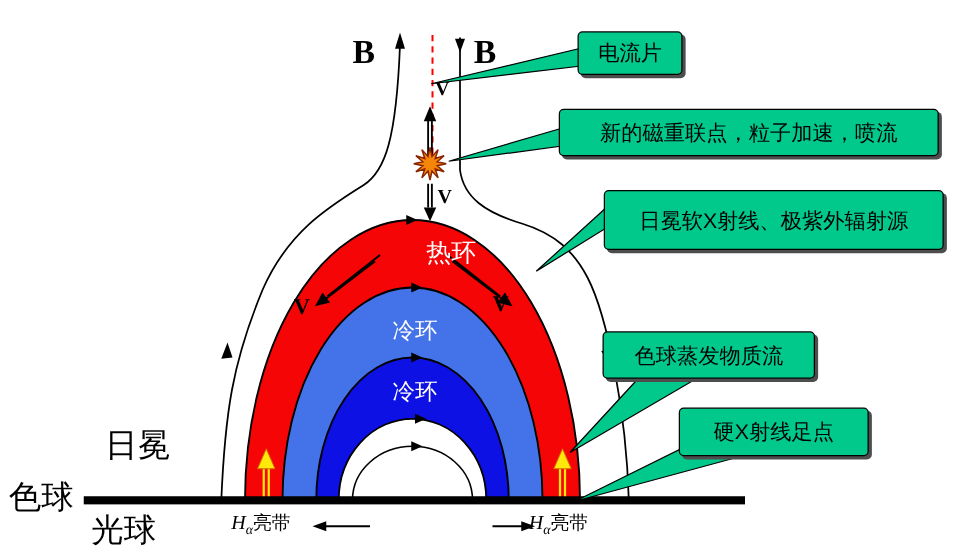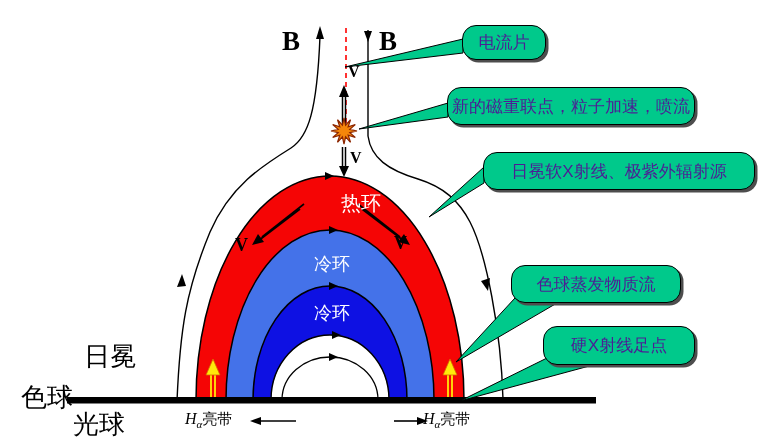--- a/index.html
+++ b/index.html
@@ -12,22 +12,22 @@
   .serif{font-family:"Liberation Serif",serif;}
   .b-label{font-size:27px;font-weight:bold;}
   .v-label{font-size:16px;font-weight:bold;}
   .v-loop{font-size:18px;font-weight:bold;}
   .loop-label{color:#ffffff;transform:translateX(-50%);}
   .hot{font-size:20px;margin-left:29px;}
   .cold{font-size:18px;}
   .region-label{font-size:26px;font-weight:normal;}
   .callout{
     position:absolute;display:flex;align-items:center;justify-content:center;
-    background:#00C98B;border:1.4px solid #000;border-radius:14px;
-    box-shadow:2.5px 2.5px 0 #4d4d4d;font-size:17px;color:#4c1d95;
+    background:#00C98B;border:1.4px solid #000;border-radius:4px;
+    box-shadow:2.5px 2.5px 0 #4d4d4d;font-size:17px;color:#000000;
     padding:0 4px;box-sizing:border-box;z-index:3;
   }
   .ha-label{font-size:15px;text-align:center;}
   .ha-label .h{font-family:"Liberation Serif",serif;font-style:italic;font-size:16px;}
   .ha-label .sub{font-family:"Liberation Serif",serif;font-style:italic;font-size:11px;vertical-align:-4px;}
 </style>
 </head>
 <body>
 
 <div class="stage">
@@ -114,35 +114,35 @@
   <div class="txt serif v-label" style="left:350px;top:150px;">V</div>
 
   <div class="txt serif v-loop" style="left:235px;top:236px;">V</div>
   <div class="txt serif v-loop" style="left:394px;top:234px;">V</div>
 
   <div class="txt loop-label hot" style="left:332px;top:193px;">热环</div>
   <div class="txt loop-label cold" style="left:332px;top:255px;">冷环</div>
   <div class="txt loop-label cold" style="left:332px;top:304px;">冷环</div>
 
   <div class="txt region-label" style="left:84px;top:343px;">日冕</div>
-  <div class="txt region-label" style="left:21px;top:384px;">色球</div>
+  <div class="txt region-label" style="left:7px;top:384px;">色球</div>
   <div class="txt region-label" style="left:73px;top:411px;">光球</div>
 
   <div class="txt ha-label" style="left:185px;top:411px;"><span class="h">H</span><span class="sub">α</span><span>亮带</span></div>
   <div class="txt ha-label" style="left:423px;top:411px;"><span class="h">H</span><span class="sub">α</span><span>亮带</span></div>
 
   <div class="callout" style="left:462px;top:25px;width:84px;height:35px;">
       <span>电流片</span>
     </div>
-  <div class="callout" style="left:447px;top:87px;width:248px;height:38px;">
+  <div class="callout" style="left:447px;top:87px;width:304px;height:38px;">
       <span>新的磁重联点，粒子加速，喷流</span>
     </div>
-  <div class="callout" style="left:483px;top:152px;width:272px;height:38px;">
+  <div class="callout" style="left:483px;top:152px;width:272px;height:48px;">
       <span>日冕软X射线、极紫外辐射源</span>
     </div>
-  <div class="callout" style="left:511px;top:265px;width:170px;height:38px;">
+  <div class="callout" style="left:482px;top:265px;width:170px;height:38px;">
       <span>色球蒸发物质流</span>
     </div>
   <div class="callout" style="left:543px;top:326px;width:152px;height:39px;">
       <span>硬X射线足点</span>
     </div>
 
 </div>
 
 </body></html>

